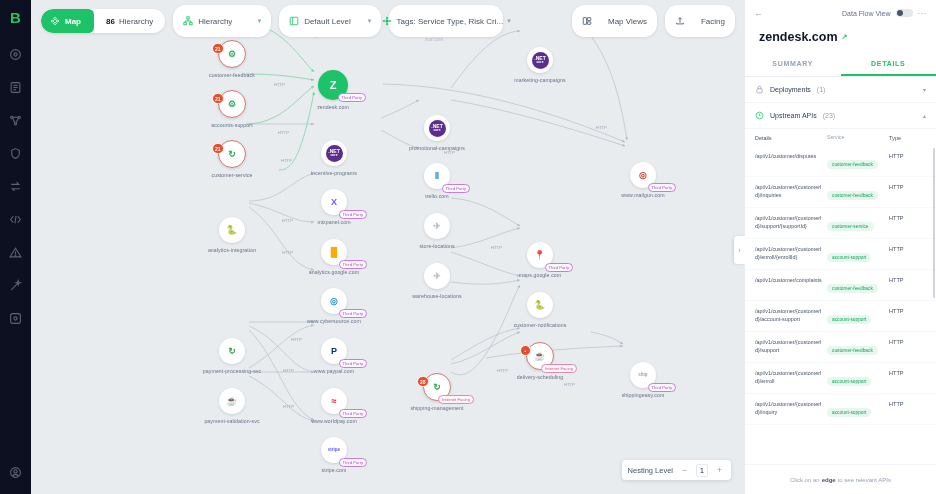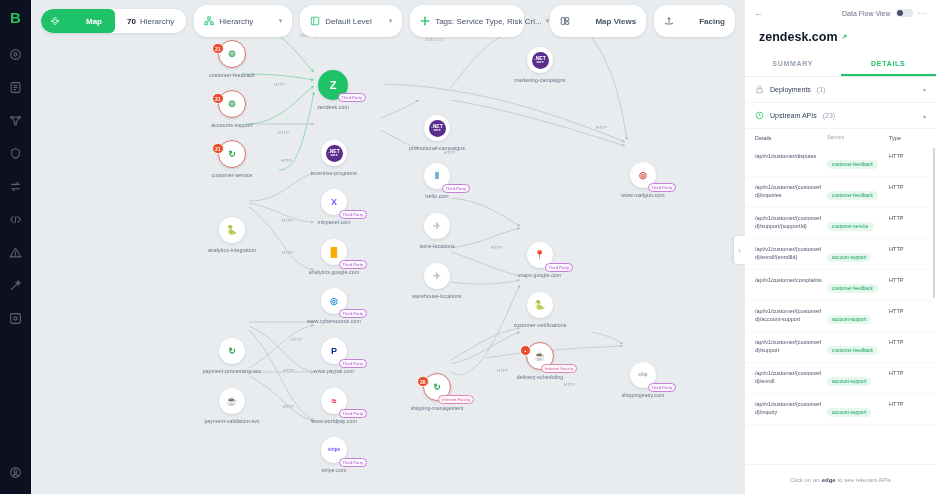--- a/index.html
+++ b/index.html
@@ -51,37 +51,37 @@
   .pill {
     height: 24px; background: #fff; border-radius: 13px;
     display: flex; align-items: center;
     box-shadow: 0 1px 3px rgba(16,24,40,.10);
     font-size: 8px; color: #475467;
     padding: 16px 10px; white-space: nowrap;
   }
   .pill.seg { padding: 0; overflow: hidden; }
   .seg-on {
     background: #1ec268; color: #fff; height: 24px;
-    display: flex; align-items: center; gap: 21px;
+    display: flex; align-items: center; gap: 0;
     padding: 0 13px 0 9px; font-size: 8px; font-weight: bold;
     border-radius: 13px 6px 6px 13px;
   }
   .seg-off {
     display: flex; align-items: center; gap: 4px;
     padding: 0 12px; font-size: 8px; color: #475467;
   }
   .seg-off b { color: #101828; font-weight: bold; }
   .pill .ico { display: inline-flex; margin-right: 5px; }
   .pill .ico svg { width: 10px; height: 10px; display: block; }
   .caret { margin-left: auto; padding-left: 14px; font-size: 7px; color: #98a2b3; }
   .w-hier { width: 98px; }
   .w-view { width: 102px; }
-  .w-tags { width: 114px; }
+  .w-tags { width: 114px; justify-content: center; }
   .grow { flex: 1; }
-  .pill.btn { gap: 20px; font-weight: bold; }
+  .pill.btn { gap: 11px; }
 
   
   .nesting {
     position: absolute; right: 14px; bottom: 14px; z-index: 40;
     height: 20px; background: #fff; border-radius: 4px;
     box-shadow: 0 1px 4px rgba(16,24,40,.13);
     display: flex; align-items: center; gap: 6px;
     padding: 0 6px; font-size: 7.5px; color: #475467;
   }
   .nest-btn {
@@ -365,21 +365,21 @@
             <svg viewBox="0 0 24 24" fill="none" stroke="#fff" stroke-width="2.4">
                 <path d="M12 3l3 3-3 3-3-3z"></path>
                 <path d="M12 15l3 3-3 3-3-3z"></path>
                 <path d="M3 12l3-3 3 3-3 3z"></path>
                 <path d="M15 12l3-3 3 3-3 3z"></path>
               </svg>
           </span>
           <span>Map</span>
         </div>
         <div class="seg-off">
-          <b>70</b>
+          <b>86</b>
           <span>Hierarchy</span>
         </div>
       </div>
 
       <div class="pill w-hier">
         <span class="ico">
           <svg viewBox="0 0 24 24" fill="none" stroke="#1ec268" stroke-width="2">
               <rect x="9" y="2" width="6" height="5"></rect>
               <rect x="2" y="16" width="6" height="5"></rect>
               <rect x="16" y="16" width="6" height="5"></rect>
@@ -624,20 +624,26 @@
         </div>
         <div class="node" style="left: 592px; top: 162px; width: 40px;">
           <div class="node-circ">
             <span class="glyph" style="color:#c0392b;  ">◎</span>
             <span class="tag">Third Party</span>
           </div>
           <div class="node-lbl">www.mailgun.com</div>
         </div>
       </div>
 
+    <div class="nesting">
+      <span>Nesting Level</span>
+      <span class="nest-btn">−</span>
+      <span class="nest-val">1</span>
+      <span class="nest-btn">+</span>
+    </div>
 
     <div class="handle">›</div>
   </div>
 
   <div class="panel">
 
     <div class="panel-top">
       <span class="back">←</span>
       <div class="switch-wrap">
         <span>Data Flow View</span>

